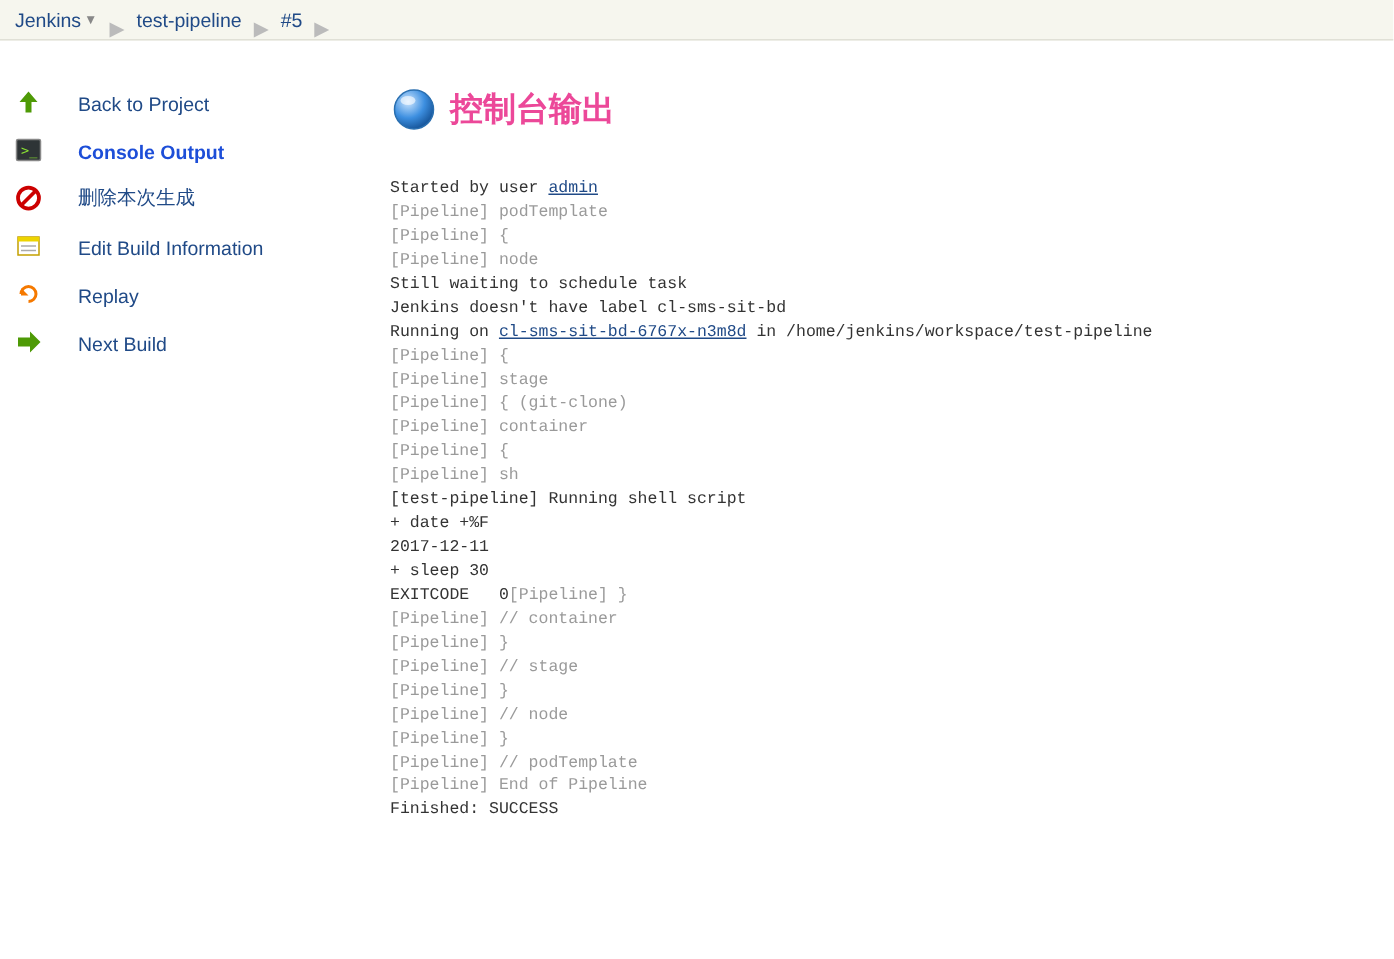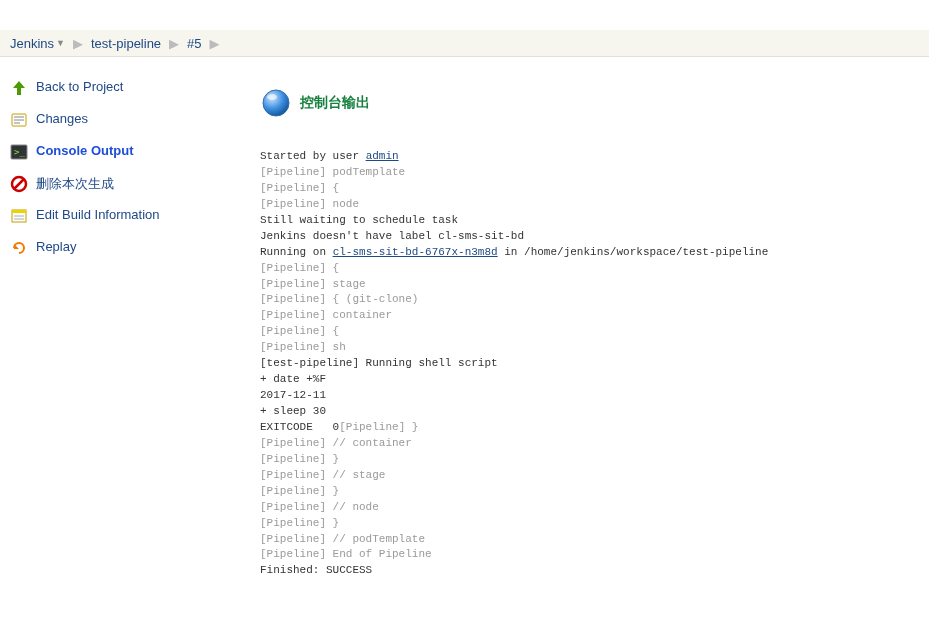--- a/index.html
+++ b/index.html
@@ -1,35 +1,35 @@
 <!DOCTYPE html>
 <html><head>
 <meta charset="utf-8">
 <style>
   html,body{margin:0;padding:0;font-family:Helvetica,Arial,sans-serif;font-size:13px;color:#333;background:#fff;}
   a{color:#204a87;text-decoration:none;}
 
   
-  .crumb-bar{background:#f6f6ee;border-bottom:1px solid #e0e0d6;height:26px;display:flex;align-items:center;padding:0 4px;font-size:13px;margin-top:30px;}
+  .crumb-bar{background:#f6f6ee;border-bottom:1px solid #e0e0d6;height:26px;display:flex;align-items:flex-end;padding:0 4px;font-size:13px;}
   .crumb-item{display:flex;align-items:center;height:100%;padding:0 6px;color:#204a87;}
   .crumb-sep{color:#bbb;padding:0 2px;}
   .crumb-drop{color:#888;font-size:9px;margin-left:2px;}
 
   .body-wrap{display:flex;align-items:flex-start;}
   .side{width:260px;padding:20px 0 0 8px;box-sizing:border-box;}
-  .side .task{display:flex;align-items:flex-start;height:28px;padding:2px 0;}
+  .side .task{display:flex;align-items:flex-end;height:28px;padding:2px 0;gap:16px;}
   .side .task .ico{width:22px;height:18px;display:flex;align-items:center;justify-content:center;margin-right:6px;}
   .side .task .lbl{color:#204a87;}
   .side .task.active .lbl{font-weight:bold;color:#1d4ed8;}
   .side .sub{padding-left:30px;}
   .side svg{display:block;}
 
   .main{flex:1;padding:30px 10px 20px 0;}
   .page-head{display:flex;align-items:center;margin:0 0 30px 0;}
-  .page-head h1{font-size:14px;margin:0 0 0 8px;font-weight:bold;color:#15803d;}
+  .page-head h1{font-size:22px;margin:0 0 0 8px;font-weight:bold;color:#ec4899;}
   .orb{width:32px;height:32px;}
 
   pre.console{font-family:Consolas,"Courier New",monospace;font-size:11px;line-height:1.45;margin:0;white-space:pre-wrap;word-break:break-all;}
   pre.console .grey{color:#9a9a9a;}
   pre.console a{color:#204a87;text-decoration:underline;}
 </style>
 </head>
 <body>
 
 <div class="crumb-bar">
@@ -54,31 +54,20 @@
     <a class="task">
       <span class="ico">
         <svg width="18" height="18" viewBox="0 0 18 18">
             <path d="M9 2 L15 9 L11 9 L11 16 L7 16 L7 9 L3 9 Z" fill="#4e9a06"></path>
           </svg>
       </span>
       <span class="lbl">Back to Project</span>
     </a>
 
 
-    <a class="task">
-      <span class="ico">
-        <svg width="18" height="18" viewBox="0 0 18 18">
-            <rect x="2" y="3" width="14" height="12" rx="1" fill="#fff" stroke="#c4a000"></rect>
-            <line x1="4" y1="6" x2="14" y2="6" stroke="#888"></line>
-            <line x1="4" y1="9" x2="14" y2="9" stroke="#888"></line>
-            <line x1="4" y1="12" x2="10" y2="12" stroke="#888"></line>
-          </svg>
-      </span>
-      <span class="lbl">Changes</span>
-    </a>
 
     <a class="task active">
       <span class="ico">
         <svg width="18" height="18" viewBox="0 0 18 18">
             <rect x="1" y="2" width="16" height="14" rx="1" fill="#2e3436" stroke="#888"></rect>
             <text x="4" y="12" font-size="9" fill="#8ae234" font-family="monospace">&gt;_</text>
           </svg>
       </span>
       <span class="lbl">Console Output</span>
     </a>
@@ -111,20 +100,28 @@
         <svg width="18" height="18" viewBox="0 0 18 18">
             <path d="M4 9 A5 5 0 1 1 9 14" fill="none" stroke="#f57900" stroke-width="2"></path>
             <path d="M4 5 L4 10 L9 10 Z" fill="#f57900"></path>
           </svg>
       </span>
       <span class="lbl">Replay</span>
     </a>
 
 
 
+    <a class="task">
+      <span class="ico">
+        <svg width="18" height="18" viewBox="0 0 18 18">
+            <path d="M2 6 L10 6 L10 2 L17 9 L10 16 L10 12 L2 12 Z" fill="#4e9a06"></path>
+          </svg>
+      </span>
+      <span class="lbl">Next Build</span>
+    </a>
 
   </div>
 
   <div class="main">
     <div class="page-head">
       <span class="orb">
         <svg width="32" height="32" viewBox="0 0 32 32">
           <defs>
             <radialGradient id="g1" cx="35%" cy="30%" r="70%">
               <stop offset="0%" stop-color="#cde6ff"></stop>

